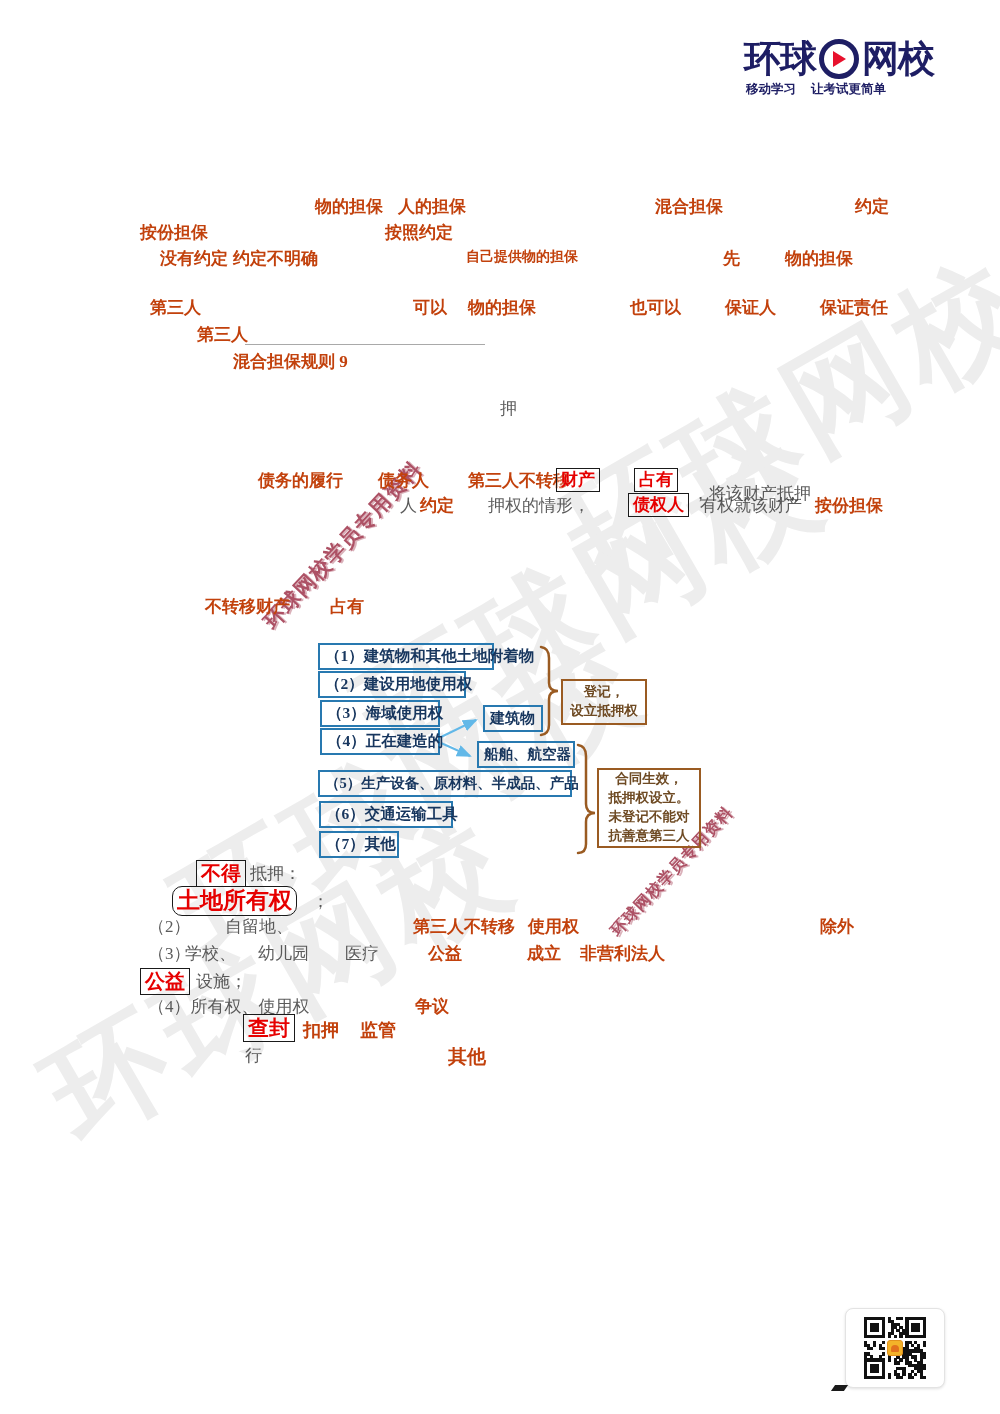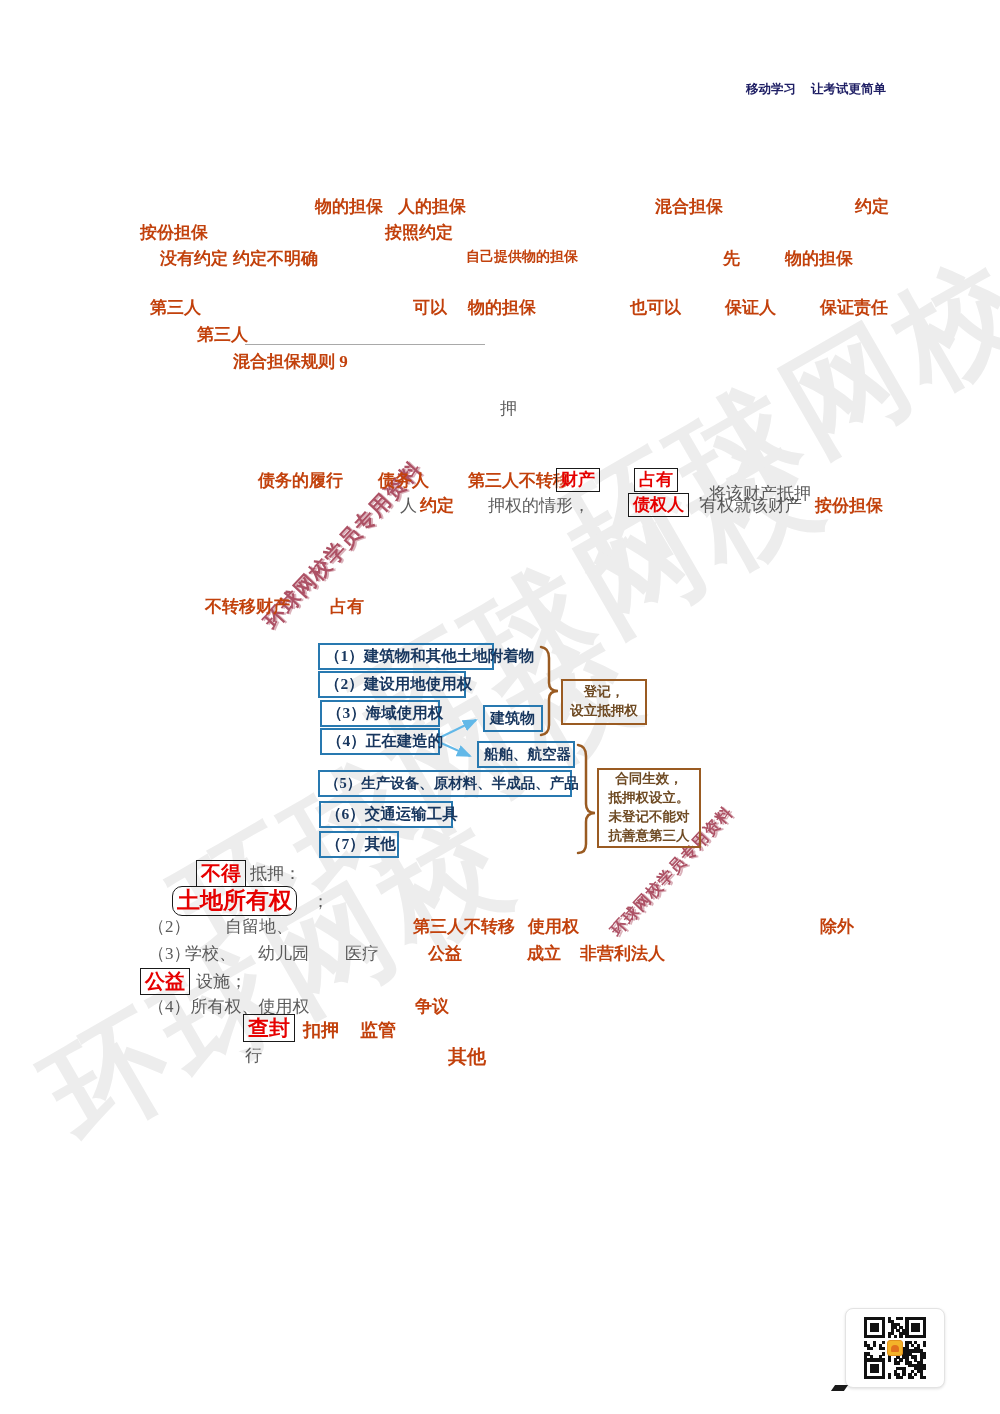--- a/index.html
+++ b/index.html
@@ -53,20 +53,27 @@
       <div class="wm-gray" style="left: 335px; top: 520px; color: rgb(237, 237, 237);">环球网校</div>
       <div class="wm-gray" style="left: 155px; top: 715px; color: rgb(237, 237, 237);">环球网校</div>
       <div class="wm-gray" style="left: 25px; top: 900px; color: rgb(237, 237, 237);">环球网校</div>
     </div>
 
   <div id="wm-red-layer">
       <div class="wm-red" style="left: 278px; top: 607px; font-size: 21px; color: rgb(162, 58, 80);">环球网校学员专用资料</div>
       <div class="wm-red" style="left: 622px; top: 920px; font-size: 16px; color: rgb(162, 58, 80);">环球网校学员专用资料</div>
     </div>
 
+  <div class="logo">
+    <span class="logo-text">环球</span>
+    <span class="logo-circle">
+        <span class="logo-play"></span>
+      </span>
+    <span class="logo-text">网校</span>
+  </div>
   <div class="tagline">
     <span>移动学习</span>
     <span>让考试更简单</span>
   </div>
 
   <svg class="overlay-svg" width="1000" height="1414">
     <defs>
       <marker id="ah" markerWidth="9" markerHeight="8" refX="6.5" refY="3" orient="auto">
         <path d="M0,0 L7.5,3 L0,6 Z" fill="#62b8e8"></path>
       </marker>

